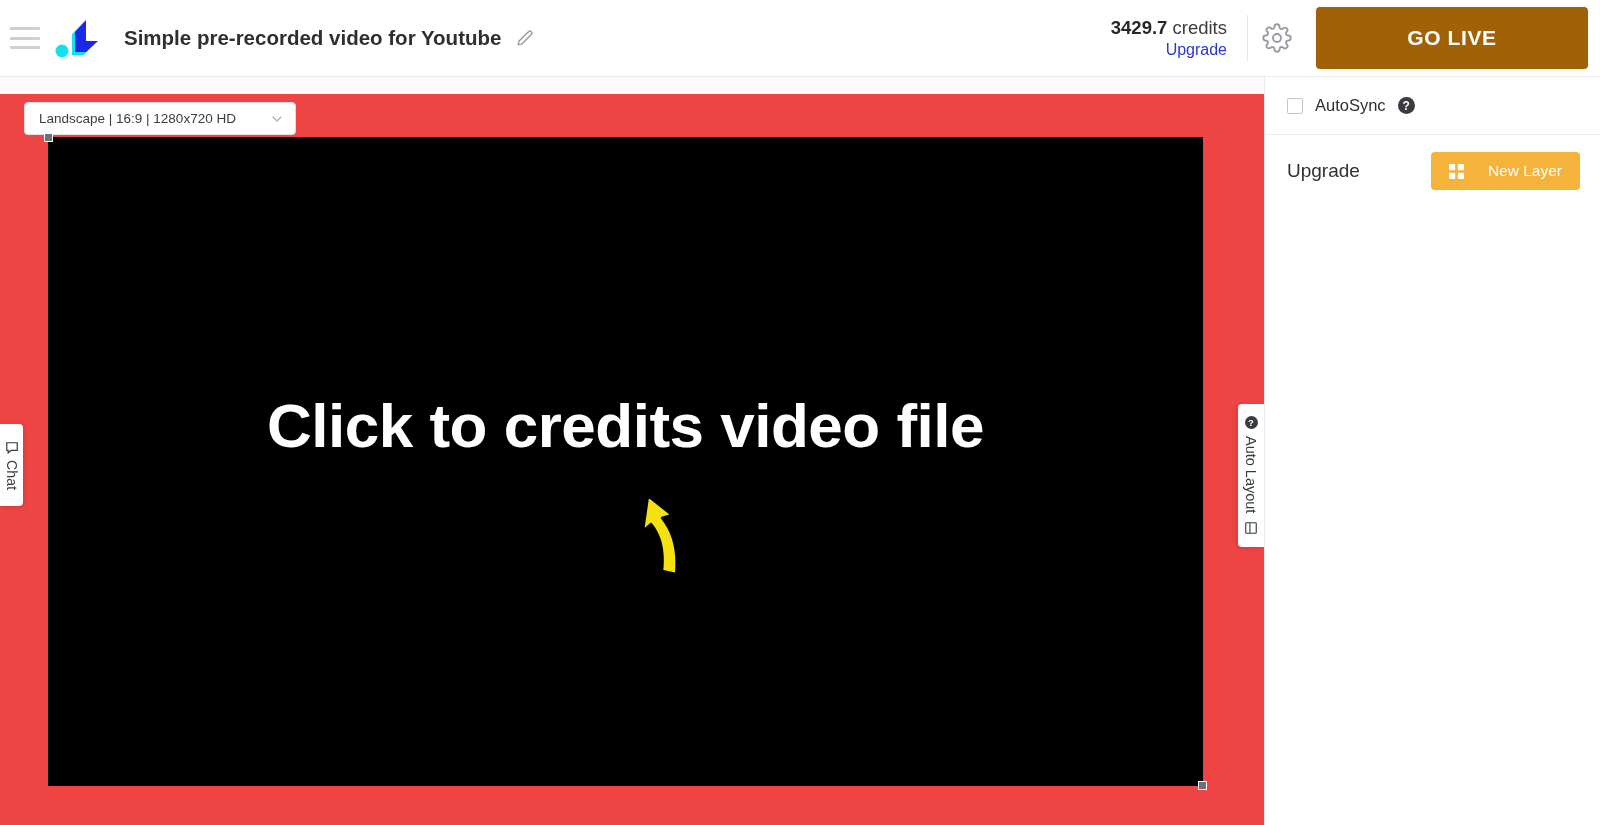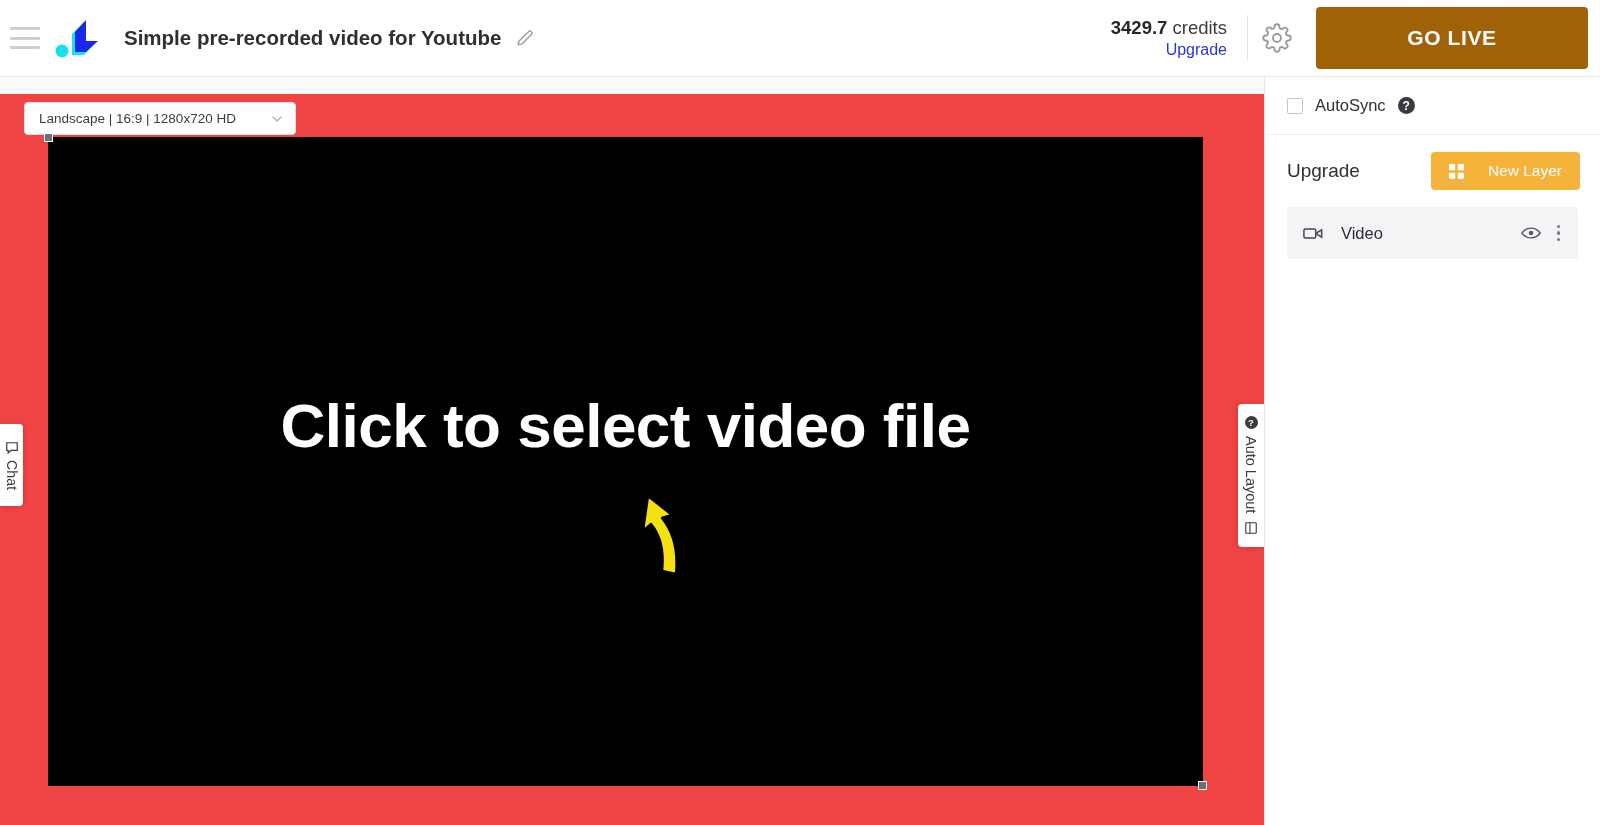--- a/index.html
+++ b/index.html
@@ -242,21 +242,21 @@
           <path d="M15.2 10.6c3.4 0 6 1.8 6 5.4h-5.1c0-2.1-.7-3.9-2-5.2z"></path>
         </svg>
       </span>
       <span class="tab-label">Guests</span>
       <span class="help-dot">?</span>
     </div>
 
     <div class="canvas">
       <div class="handle tl"></div>
       <div class="handle br"></div>
-      <div class="canvas-text">Click to select video file</div>
+      <div class="canvas-text">Click to credits video file</div>
       <div class="arrow-wrap">
         <svg width="90" height="100" viewBox="0 0 90 100">
           <path d="M29 14 L53 33 L43 36 C56 52 59 72 57 92 L43 89 C45 71 42 54 32 42 L24 49 Z" fill="#f5e010" stroke="#000000" stroke-width="2.4" stroke-linejoin="round"></path>
         </svg>
       </div>
     </div>
 
     <div class="chat-tab">
       <span>
         <svg width="14" height="14" viewBox="0 0 20 20" fill="none" stroke="#3a3a40" stroke-width="1.7">
@@ -294,36 +294,14 @@
             <rect x="0" y="0" width="6.6" height="6.6" rx="1"></rect>
             <rect x="9.4" y="0" width="6.6" height="6.6" rx="1"></rect>
             <rect x="0" y="9.4" width="6.6" height="6.6" rx="1"></rect>
             <rect x="9.4" y="9.4" width="6.6" height="6.6" rx="1"></rect>
           </svg>
         </span>
         <span>New Layer</span>
       </button>
     </div>
 
-    <div class="layer-item">
-      <span>
-        <svg width="20" height="15" viewBox="0 0 22 16" fill="none" stroke="#44444b" stroke-width="1.6">
-          <rect x="1" y="3" width="13" height="10" rx="1.6"></rect>
-          <path d="M15.5 7 L20.5 4 v8 l-5-3 z"></path>
-        </svg>
-      </span>
-      <span class="layer-name">Video</span>
-      <span class="layer-actions">
-        <span>
-          <svg width="20" height="14" viewBox="0 0 22 14" fill="none" stroke="#55555c" stroke-width="1.5">
-            <path d="M1 7s3.7-5.3 10-5.3S21 7 21 7s-3.7 5.3-10 5.3S1 7 1 7z"></path>
-            <circle cx="11" cy="7" r="2.5" fill="#55555c" stroke="none"></circle>
-          </svg>
-        </span>
-        <span class="kebab">
-          <i></i>
-          <i></i>
-          <i></i>
-        </span>
-      </span>
-    </div>
   </div>
 </div>
 
 </body></html>

